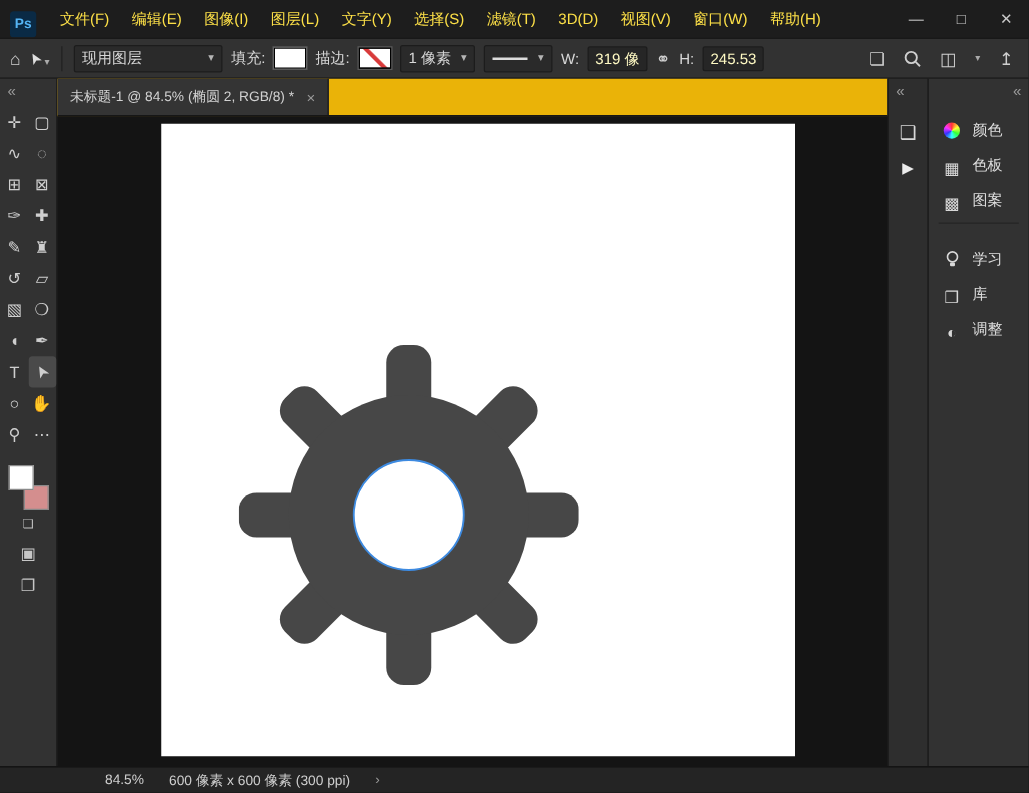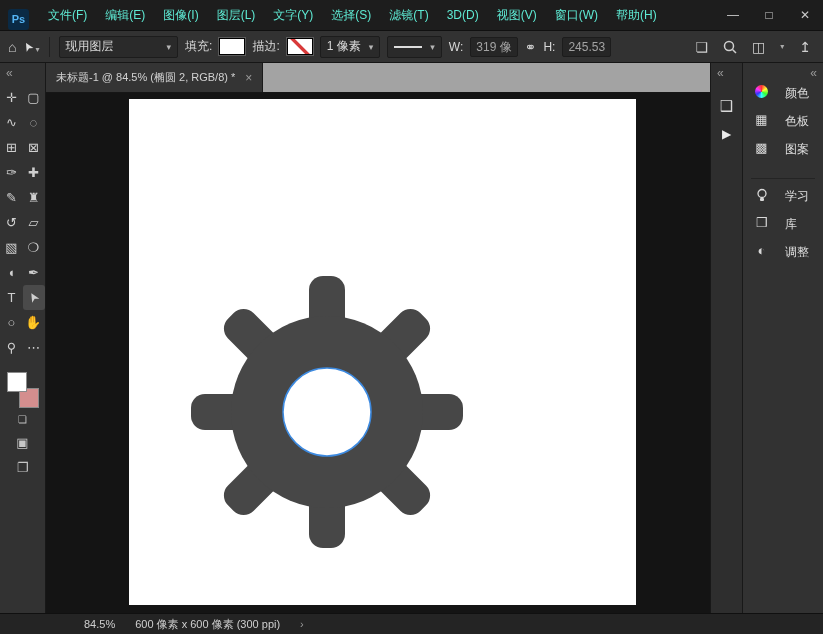--- a/index.html
+++ b/index.html
@@ -6,21 +6,21 @@
   html,body { width:823px; height:634px; overflow:hidden; background:#1d1d1d;
     font-family:"Liberation Sans","DejaVu Sans",sans-serif; }
   .app { width:823px; height:634px; display:flex; flex-direction:column; }
 
   
   .titlebar { flex:0 0 30px; display:flex; align-items:center; background:#1d1d1d; }
   .pslogo { width:21px; height:21px; margin:8px 10px 0 8px; border-radius:3px;
     background:#0a2a45; color:#55b5f5; font-size:11px; font-weight:bold;
     display:flex; align-items:center; justify-content:center; }
   .menus { display:flex; }
-  .menu { padding:0 9px; font-size:12px; color:#5eead4; line-height:30px; cursor:default; }
+  .menu { padding:0 9px; font-size:12px; color:#fde047; line-height:30px; cursor:default; }
   .win { margin-left:auto; display:flex; }
   .winbtn { width:36px; height:30px; color:#c9c9c9; font-size:12px;
     display:flex; align-items:center; justify-content:center; }
 
   
   .optionsbar { flex:0 0 33px; background:#323232; border-top:1px solid #101010;
     border-bottom:1px solid #161616; display:flex; align-items:center; gap:7px;
     padding:0 8px; font-size:12px; color:#d8d8d8; }
   .ob-icon { color:#cfcfcf; font-size:14px; line-height:1; }
   .ob-tool { display:flex; align-items:flex-end; gap:2px; color:#e0e0e0; }
@@ -30,21 +30,21 @@
   .ob-dropdown { display:flex; align-items:center; justify-content:space-between;
     background:#2a2a2a; border:1px solid #1c1c1c; border-radius:2px; height:22px;
     padding:0 6px; min-width:100px;gap:45px; }
   .ob-dropdown i, .ob-field i { font-style:normal; font-size:9px; color:#b5b5b5; margin-left:8px; }
   .swatch { width:26px; height:17px; border:1px solid #000; box-shadow:0 0 0 1px #5a5a5a; }
   .swatch.stroke { background:linear-gradient(45deg,#fff 42%,#d83a3a 46%,#d83a3a 54%,#fff 58%); }
   .ob-field { display:flex; align-items:center; background:#2a2a2a;
     border:1px solid #1c1c1c; border-radius:2px; height:22px; padding:0 6px; }
   .line-sample { display:inline-block; width:28px; height:2px; background:#ddd; }
   .ob-input { background:#262626; border:1px solid #1c1c1c; border-radius:2px;
-    height:20px; line-height:18px; padding:0 5px; min-width:44px; color:#a3a3a3;
+    height:20px; line-height:18px; padding:0 5px; min-width:44px; color:#fef9c3;
     white-space:nowrap; overflow:hidden; }
   .ob-right { margin-left:auto; display:flex; align-items:center; gap:15px; padding-right:4px; }
 
   
   .main { flex:1; display:flex; min-height:0; }
   .dock-header { height:22px; width:100%; color:#9a9a9a; font-size:12px;
     padding:3px 6px 0 6px; }
   .dock-header.right { text-align:right; }
 
   
@@ -58,39 +58,39 @@
   .fgbg { position:relative; width:36px; height:36px; margin-top:12px; }
   .fg { position:absolute; left:2px; top:0; width:20px; height:20px;
     border:1px solid #8a8a8a; z-index:2; }
   .bg { position:absolute; right:2px; bottom:0; width:20px; height:20px;
     border:1px solid #8a8a8a; }
   .mini { font-size:10px; color:#bdbdbd; margin-top:6px; }
   .toolbtn-sm { font-size:13px; color:#c6c6c6; margin-top:10px; }
 
   
   .center { flex:1; display:flex; flex-direction:column; min-width:0; }
-  .tabbar { flex:0 0 30px; background:#a3a3a3; border-bottom:1px solid #161616;
+  .tabbar { flex:0 0 30px; background:#eab308; border-bottom:1px solid #161616;
     display:flex; align-items:flex-end; }
   .tab { height:29px; background:#343434; display:flex; align-items:center; gap:10px;
     padding:0 10px; font-size:11px; color:#d2d2d2; border-right:1px solid #1a1a1a; }
   .tab-close { color:#9a9a9a; font-size:12px; }
   .canvas-area { flex:1; background:#141414; position:relative; }
   .canvas { position:absolute; left:83px; top:6px; width:507px; height:506px; background:#fff; }
   .gear-svg { position:absolute; left:62px; top:177px; }
 
   
   .strip { flex:0 0 32px; background:#2e2e2e; border-left:1px solid #181818;
     display:flex; flex-direction:column; align-items:center; }
   .strip-icon { margin-top:12px; color:#d8d8d8; font-size:15px; }
   .strip-icon.play { font-size:12px; color:#ececec; }
 
   
   .rightcol { flex:0 0 81px; background:#323232; border-left:1px solid #181818;
     display:flex; flex-direction:column; }
-  .rp-item { height:28px; display:flex; align-items:flex-start; gap:16px; padding-left:11px;
+  .rp-item { height:28px; display:flex; align-items:flex-end; gap:9px; padding-left:11px;
     font-size:12px; color:#dedede; }
   .rp-icon { width:15px; text-align:center; color:#d8d8d8; font-size:13px; line-height:1; }
   .color-wheel { width:13px; height:13px; border-radius:50%;
     background:conic-gradient(#f33,#ff3,#3f3,#3ff,#33f,#f3f,#f33); }
   .grad-sq { width:13px; height:13px; border-radius:2px;
     background:linear-gradient(135deg,#efefef,#4a4a4a); }
   .rp-divider { height:1px; background:#242424; margin:9px 8px; }
 
   
   .statusbar { flex:0 0 21px; background:#242424; border-top:1px solid #101010;

